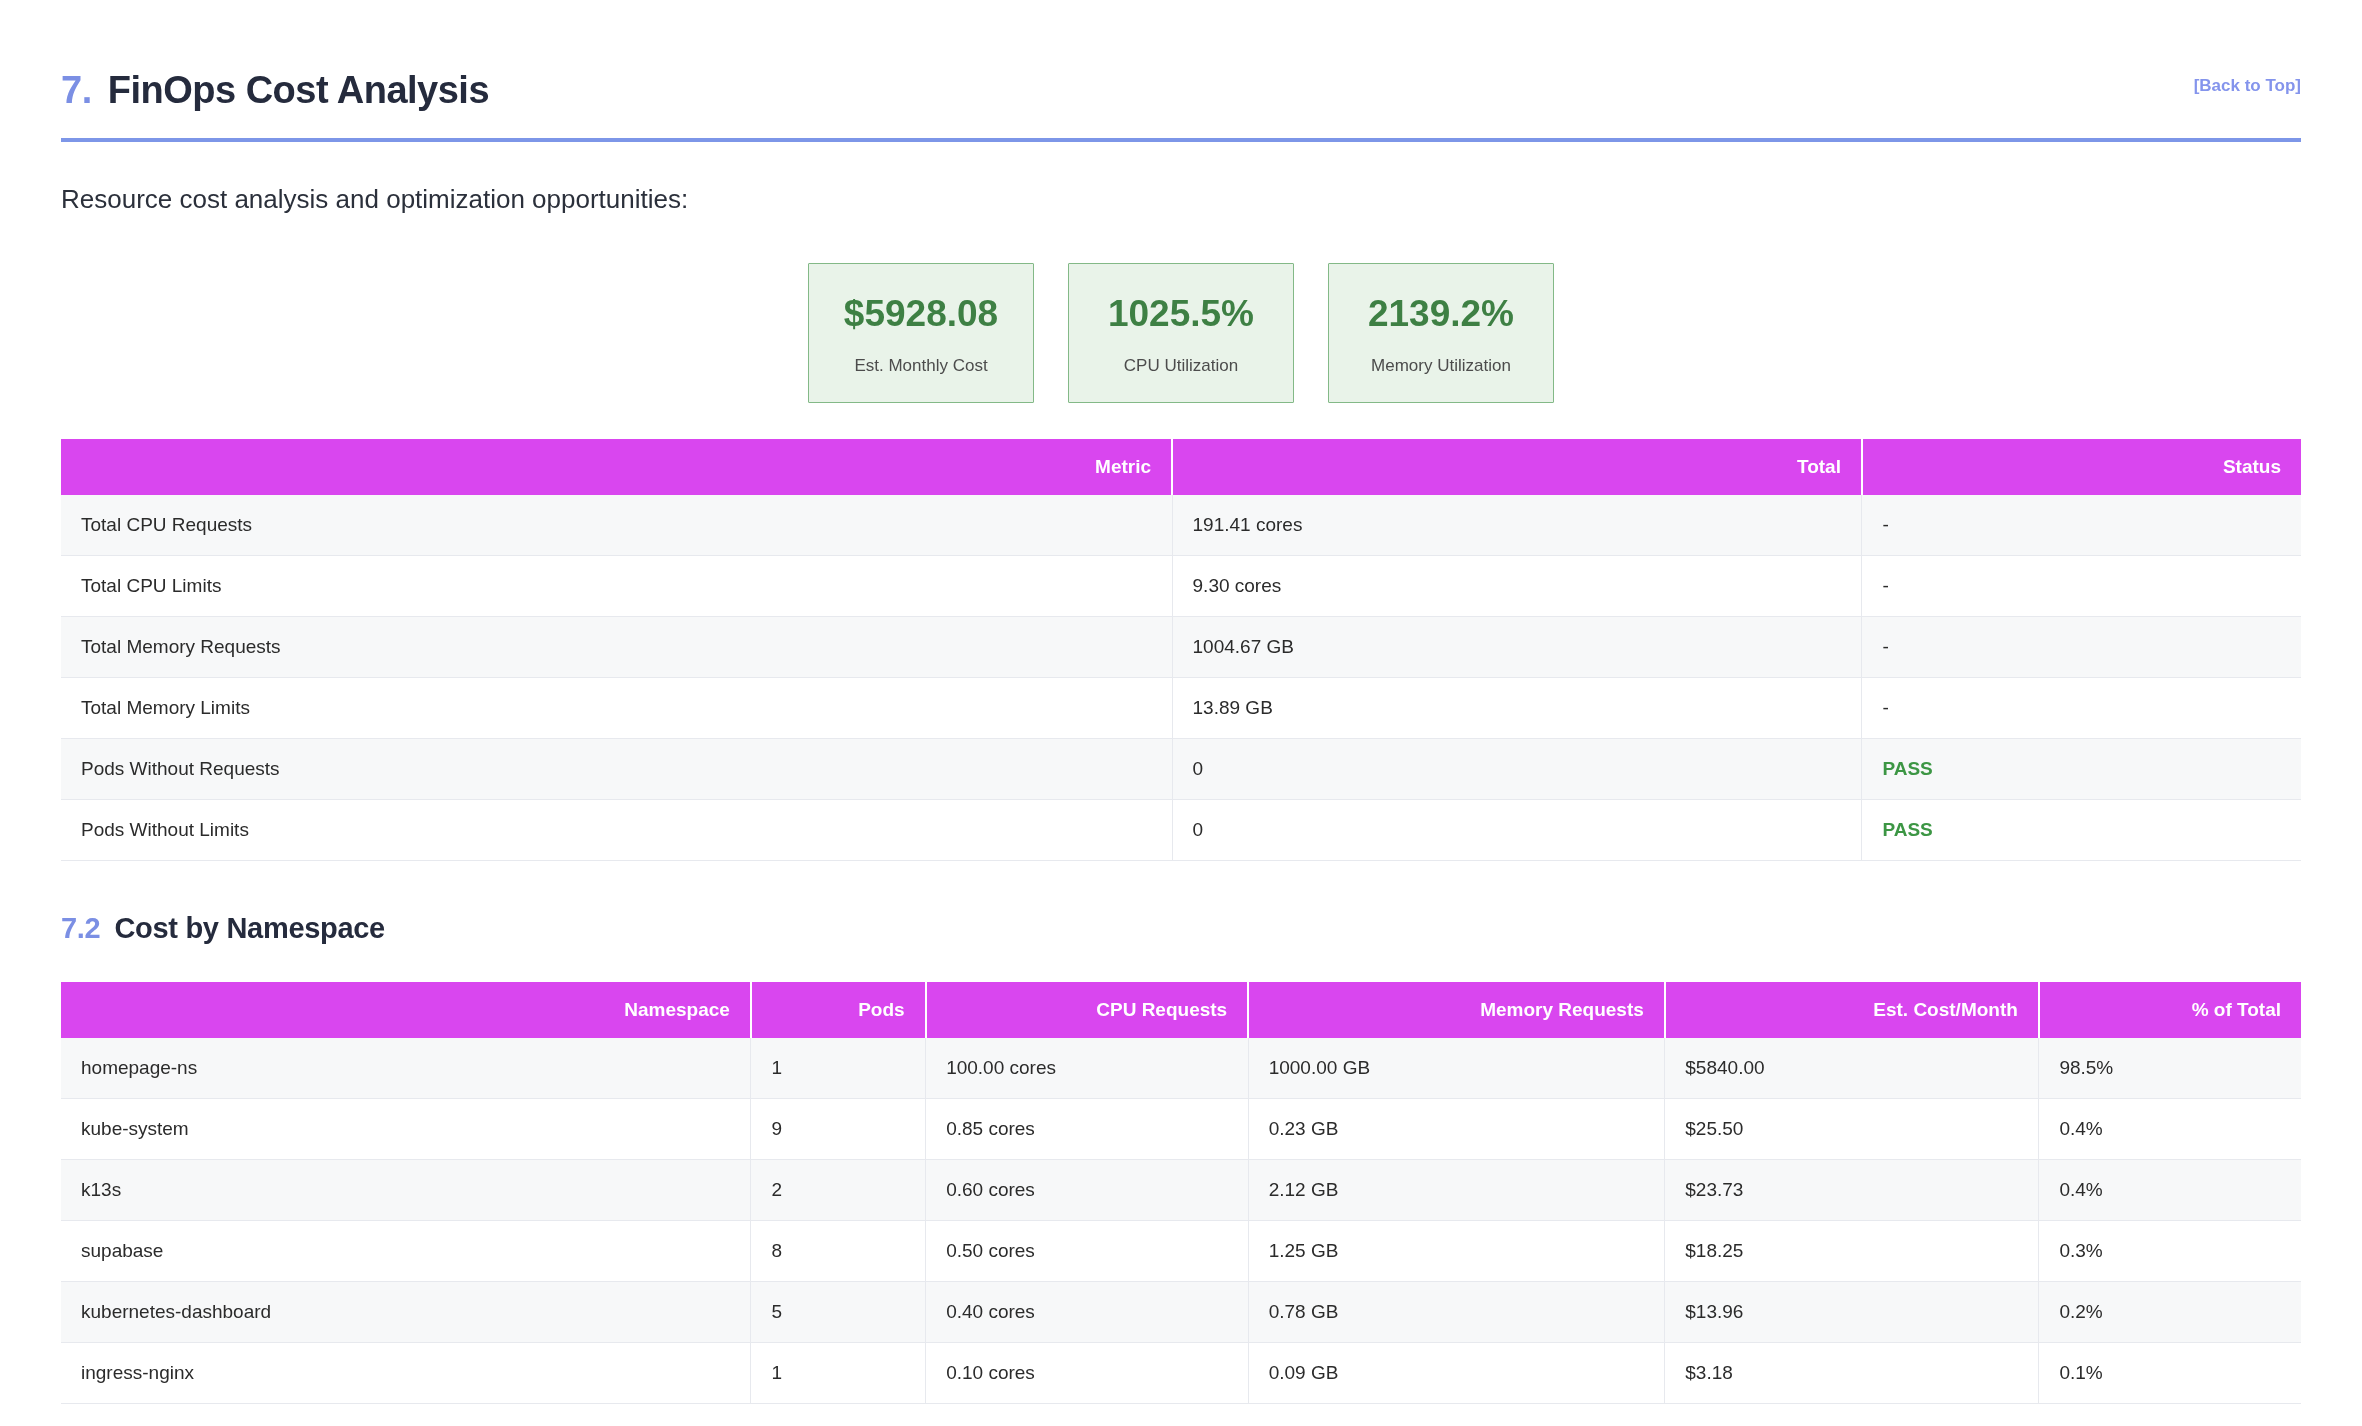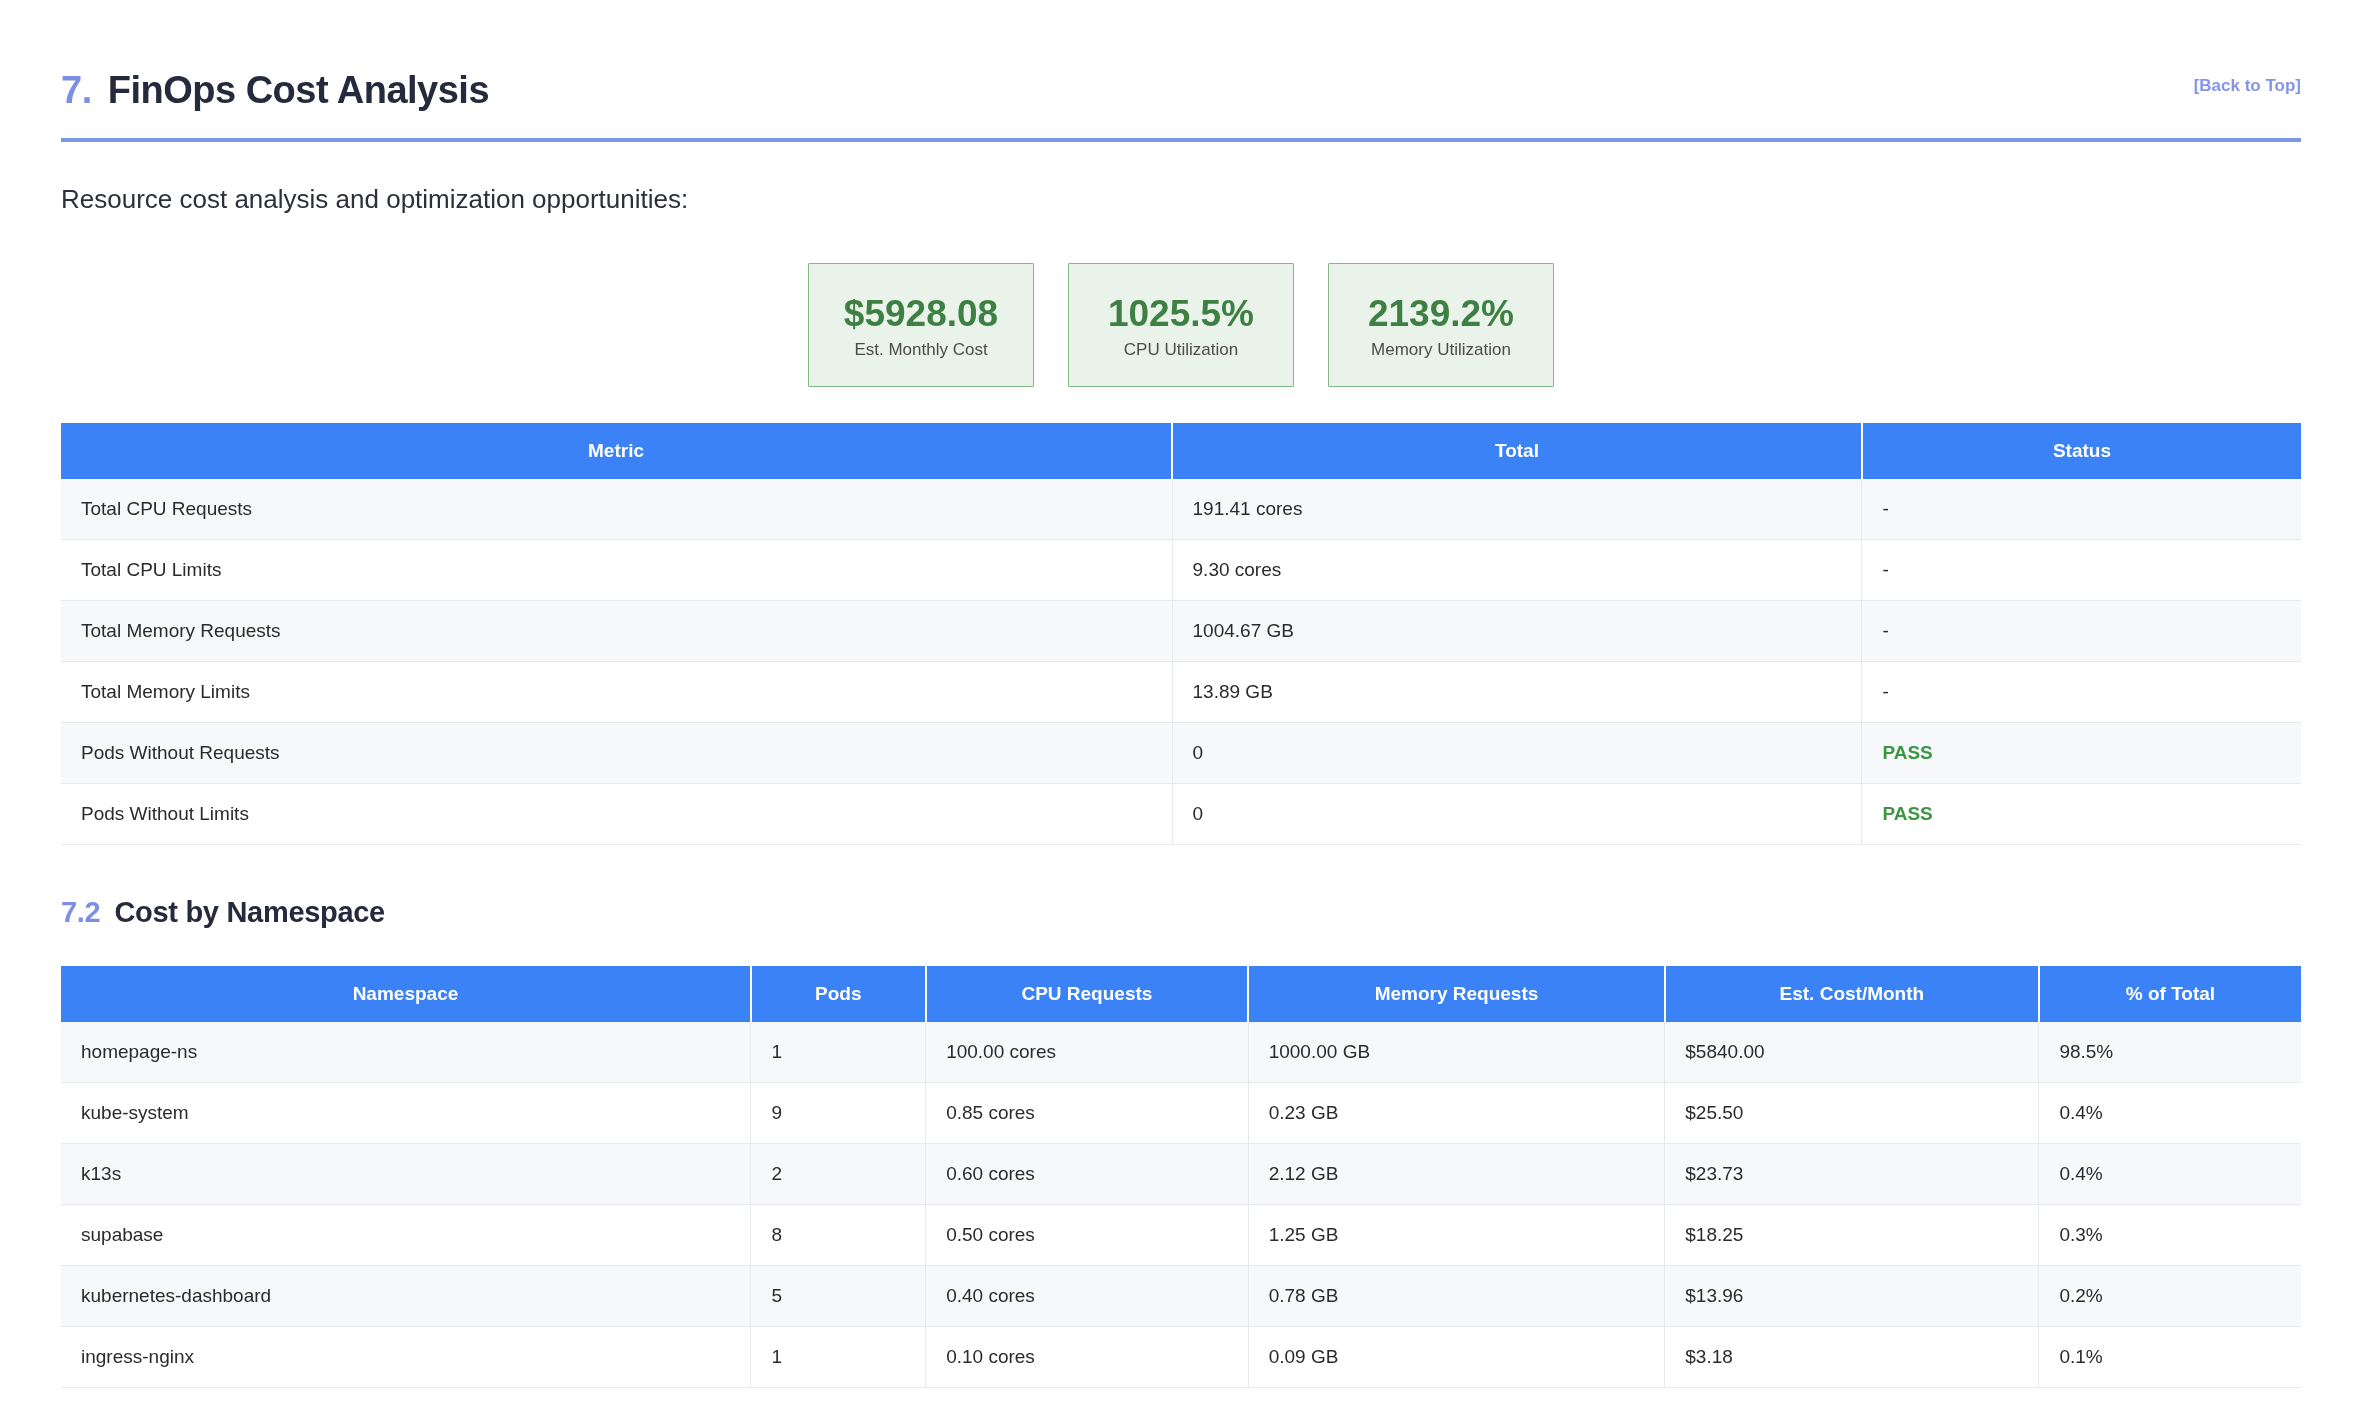--- a/index.html
+++ b/index.html
@@ -30,38 +30,38 @@
 
   .intro { font-size: 26px; color: #2b303b; margin-top: 42px; }
 
   
   .cards { display: flex; justify-content: center; gap: 34px; margin-top: 48px; }
   .card {
     background: #e9f3e9; border: 1px solid #83b987; border-radius: 1px;
     min-width: 226px; padding: 28px 34px 26px; text-align: center;
   }
   .card-value { font-size: 37px; font-weight: 700; color: #3e8044; line-height: 1.2; }
-  .card-label { font-size: 17px; color: #4c4c4c; margin-top: 4px; }
+  .card-label { font-size: 17px; color: #4c4c4c; margin-top: 20px; }
 
   
   h2 {
     font-size: 29px; font-weight: 700; color: #252b3d; line-height: 1.2;
     letter-spacing: -0.3px;
   }
   h2 .sec-num { margin-right: 14px; }
   #section-7-1 h2 { margin-top: 62px; }
   #section-7-2 h2 { margin-top: 50px; }
 
   
   table {
     width: 100%; border-collapse: collapse; table-layout: fixed;
     margin-top: 36px;
   }
   th {
-    background: #3b82f6; color: #ffffff; text-align: center;
+    background: #d946ef; color: #ffffff; text-align: right;
     font-size: 19px; font-weight: 700;
     padding: 17px 20px;
     border-right: 2px solid #ffffff;
   }
   th:last-child { border-right: none; }
   td {
     font-size: 19px; color: #2b2b2b;
     padding: 19px 20px;
     background: #ffffff;
     border-right: 1px solid #e7e9ee;

